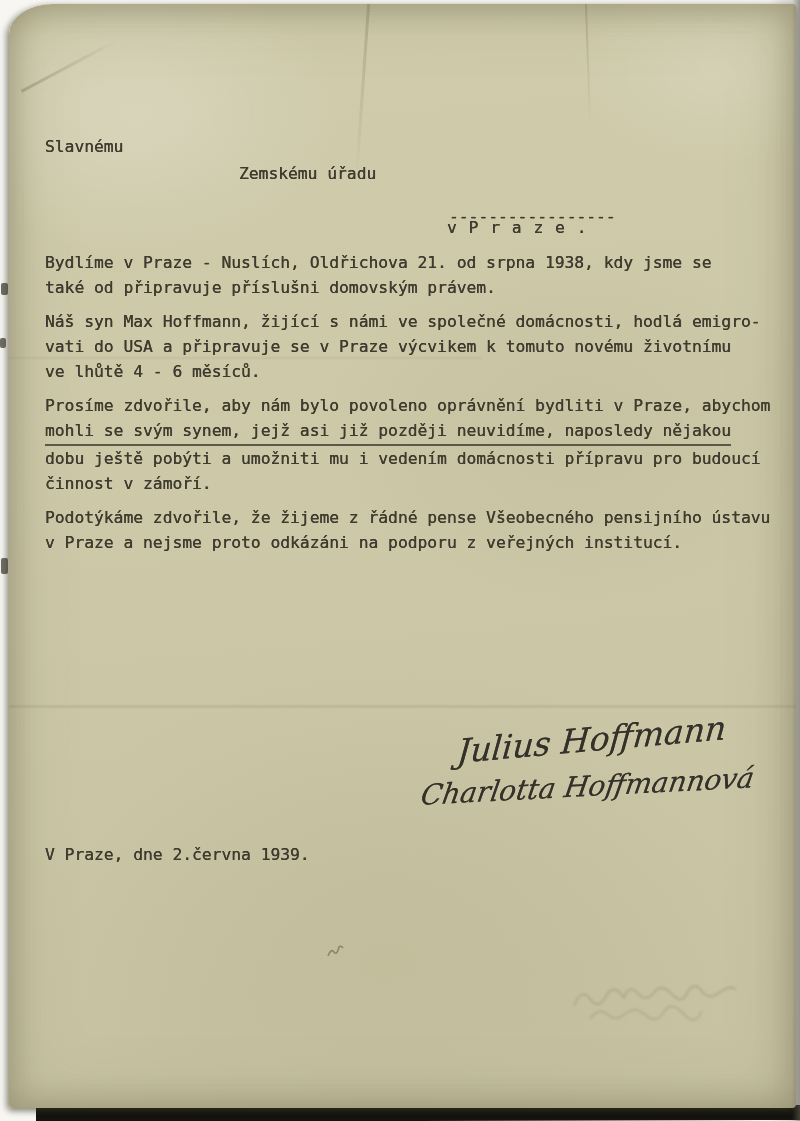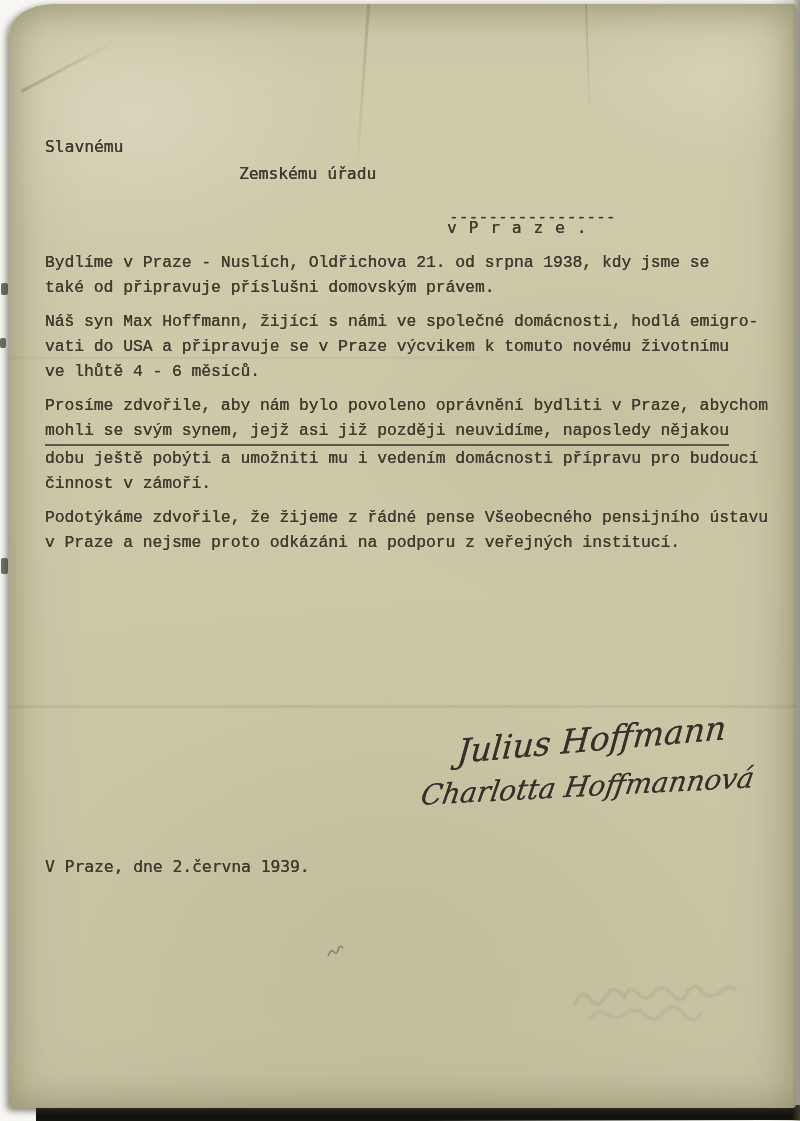--- a/index.html
+++ b/index.html
@@ -57,25 +57,25 @@
   
   .typed{
     color:#3e3a2e;font-size:16.3px;line-height:25px;white-space:nowrap;
     text-shadow:0 0 0.6px rgba(62,58,46,0.85), 0.3px 0.3px 0 rgba(62,58,46,0.45);
   }
   .salutation{position:absolute;left:36px;top:130px;}
   .addressee{position:absolute;left:213px;top:157px;margin-left:17px;}
   .place-line{position:absolute;left:438px;top:183px;letter-spacing:1px;margin-top:28px;}
   .place-dashes{position:absolute;left:440px;top:200px;letter-spacing:0;}
   .body-block{position:absolute;left:36px;top:246px;width:748px;}
-  .para{margin:0 0 9px 0;font-family:Liberation Mono, monospace;}
+  .para{margin:0 0 9px 0;}
   .line{display:block;}
   .line > span{display:inline-block;}
   .line.underlined > span{border-bottom:2px solid rgba(62,58,46,0.78);padding-bottom:1px;}
-  .date-line{position:absolute;left:36px;top:838px;margin-top:12px;}
+  .date-line{position:absolute;left:36px;top:838px;}
 
   
   .signature{
     position:absolute;color:#34312a;font-family:"DejaVu Serif","Liberation Serif",serif;
     font-style:italic;white-space:nowrap;
     text-shadow:0 0 0.5px rgba(52,49,42,0.8);
   }
   .sig1{left:448px;top:716px;font-size:33px;transform:rotate(-5deg) skewX(-10deg);}
   .sig2{left:412px;top:766px;font-size:28px;transform:rotate(-3deg) skewX(-12deg);}
 

